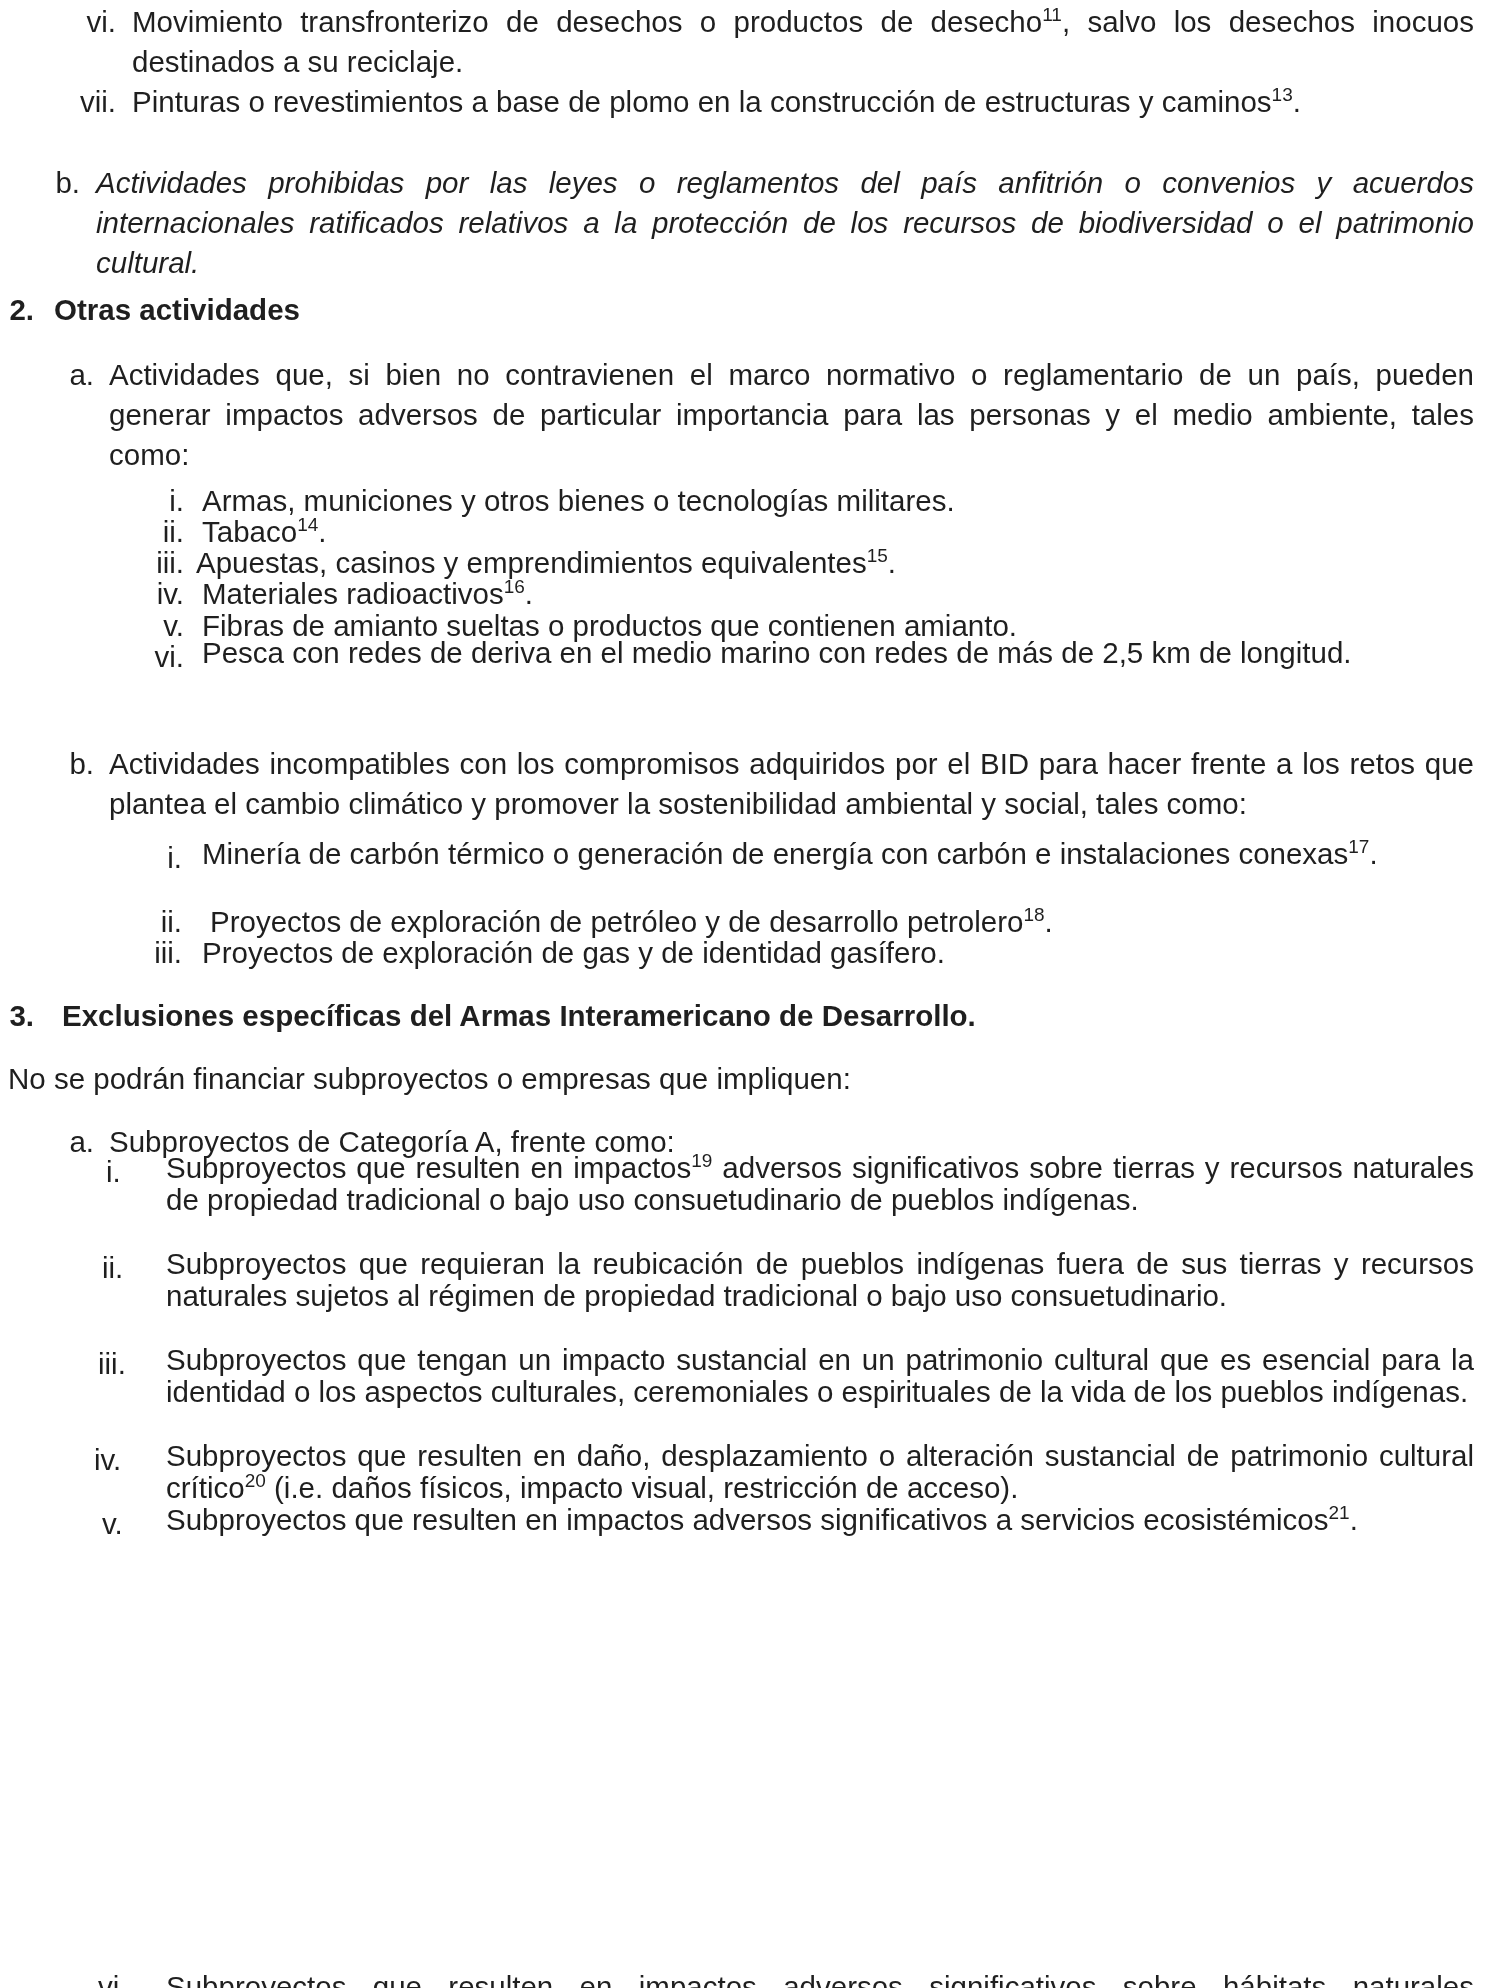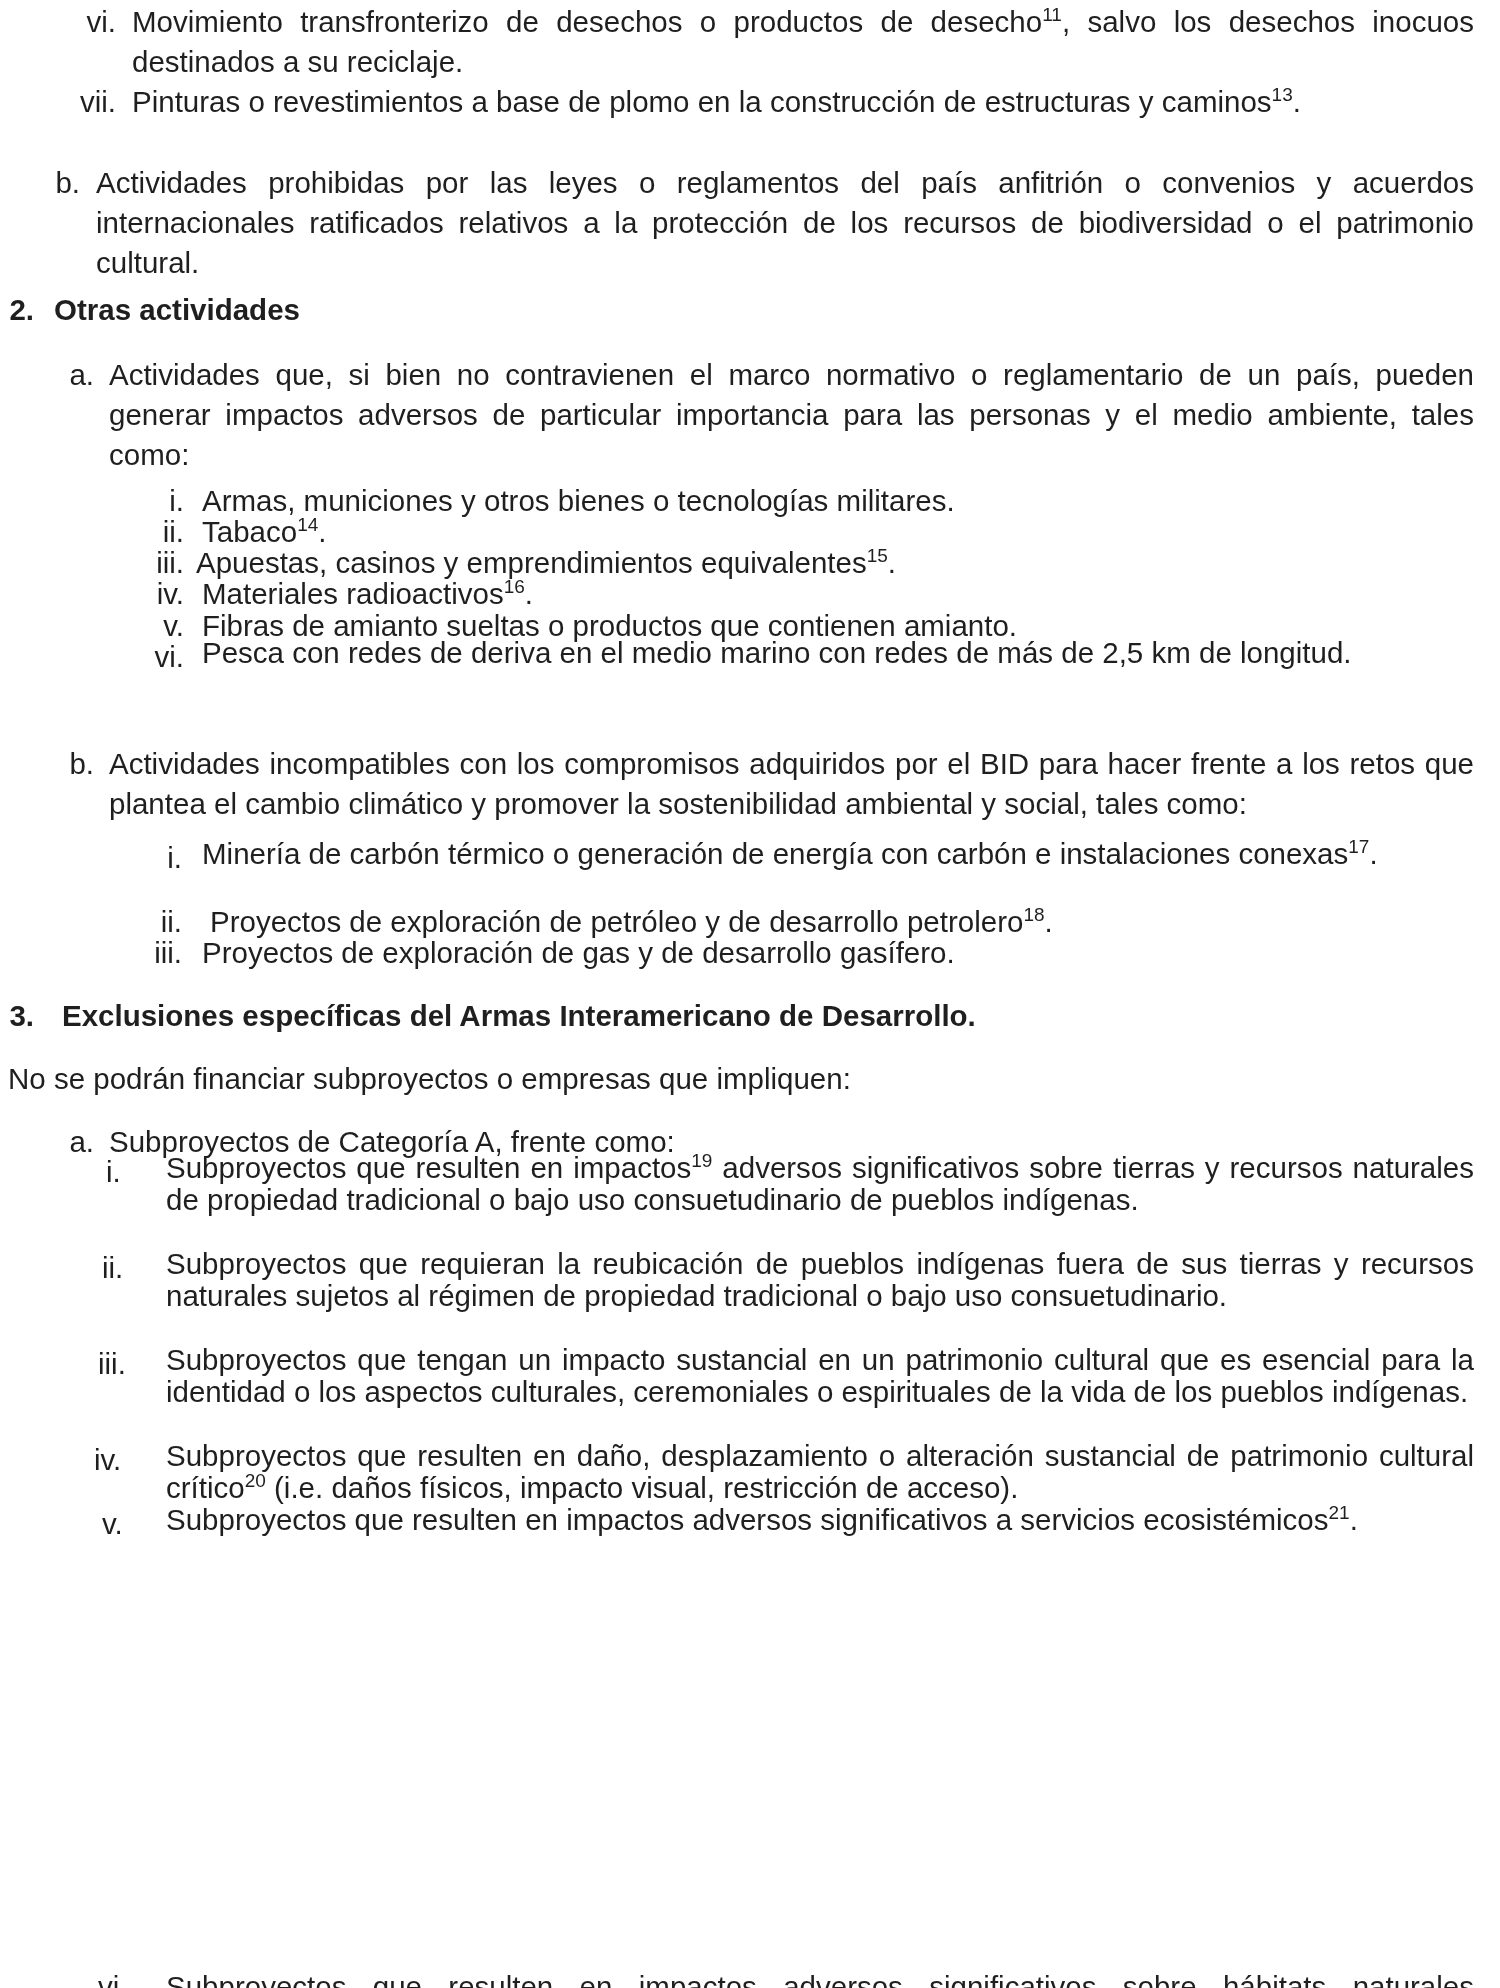--- a/index.html
+++ b/index.html
@@ -19,21 +19,21 @@
   <span class="num" style="left:60px;width:56px;">vi.</span>
   <span class="txt" style="left:132px;width:1342px;"><span>Movimiento transfronterizo de desechos o productos de desecho</span><sup>11</sup><span>, salvo los desechos inocuos destinados a su reciclaje.</span></span>
 </div>
 <div class="blk" style="top:82px;left:0;width:1500px;">
   <span class="num" style="left:60px;width:56px;">vii.</span>
   <span class="txt" style="left:132px;width:1342px;"><span>Pinturas o revestimientos a base de plomo en la construcción de estructuras y caminos</span><sup>13</sup><span>.</span></span>
 </div>
 
 <div class="blk" style="top:163px;left:0;width:1500px;">
   <span class="num" style="left:40px;width:40px;">b.</span>
-  <span class="txt" style="left:96px;width:1378px;">Actividades prohibidas por las leyes o reglamentos del país anfitrión o convenios y acuerdos internacionales ratificados relativos a la protección de los recursos de biodiversidad o el patrimonio cultural.</span>
+  <span class="txt" style="left:96px;width:1378px;font-style:italic;">Actividades prohibidas por las leyes o reglamentos del país anfitrión o convenios y acuerdos internacionales ratificados relativos a la protección de los recursos de biodiversidad o el patrimonio cultural.</span>
 </div>
 
 <div class="blk bold" style="top:290px;left:0;width:1500px;">
   <span class="num" style="left:0;width:34px;">2.</span>
   <span class="txt" style="left:54px;width:1000px;">Otras actividades</span>
 </div>
 
 <div class="blk" style="top:355px;left:0;width:1500px;">
   <span class="num" style="left:50px;width:44px;">a.</span>
   <span class="txt" style="left:109px;width:1365px;">Actividades que, si bien no contravienen el marco normativo o reglamentario de un país, pueden generar impactos adversos de particular importancia para las personas y el medio ambiente, tales como:</span>
@@ -71,21 +71,21 @@
 <div class="blk" style="top:838px;left:0;width:1500px;">
   <span class="num" style="left:120px;width:62px;">i.</span>
   <span class="txt" style="left:202px;width:1272px;line-height:32px;"><span>Minería de carbón térmico o generación de energía con carbón e instalaciones conexas</span><sup>17</sup><span>.</span></span>
 </div>
 <div class="blk" style="top:902px;left:0;width:1500px;">
   <span class="num" style="left:120px;width:62px;">ii.</span>
   <span class="txt" style="left:202px;width:1272px;margin-left:8px;"><span>Proyectos de exploración de petróleo y de desarrollo petrolero</span><sup>18</sup><span>.</span></span>
 </div>
 <div class="blk" style="top:933px;left:0;width:1500px;">
   <span class="num" style="left:120px;width:62px;">iii.</span>
-  <span class="txt" style="left:202px;width:1272px;"><span>Proyectos de exploración de gas y de desarrollo gasífero.</span></span>
+  <span class="txt" style="left:202px;width:1272px;"><span>Proyectos de exploración de gas y de identidad gasífero.</span></span>
 </div>
 
 <div class="blk bold" style="top:996px;left:0;width:1500px;">
   <span class="num" style="left:0;width:34px;">3.</span>
   <span class="txt" style="left:62px;width:1400px;">Exclusiones específicas del Armas Interamericano de Desarrollo.</span>
 </div>
 
 <div class="blk" style="top:1059px;left:8px;width:1460px;">No se podrán financiar subproyectos o empresas que impliquen:</div>
 
 <div class="blk" style="top:1122px;left:0;width:1500px;">

